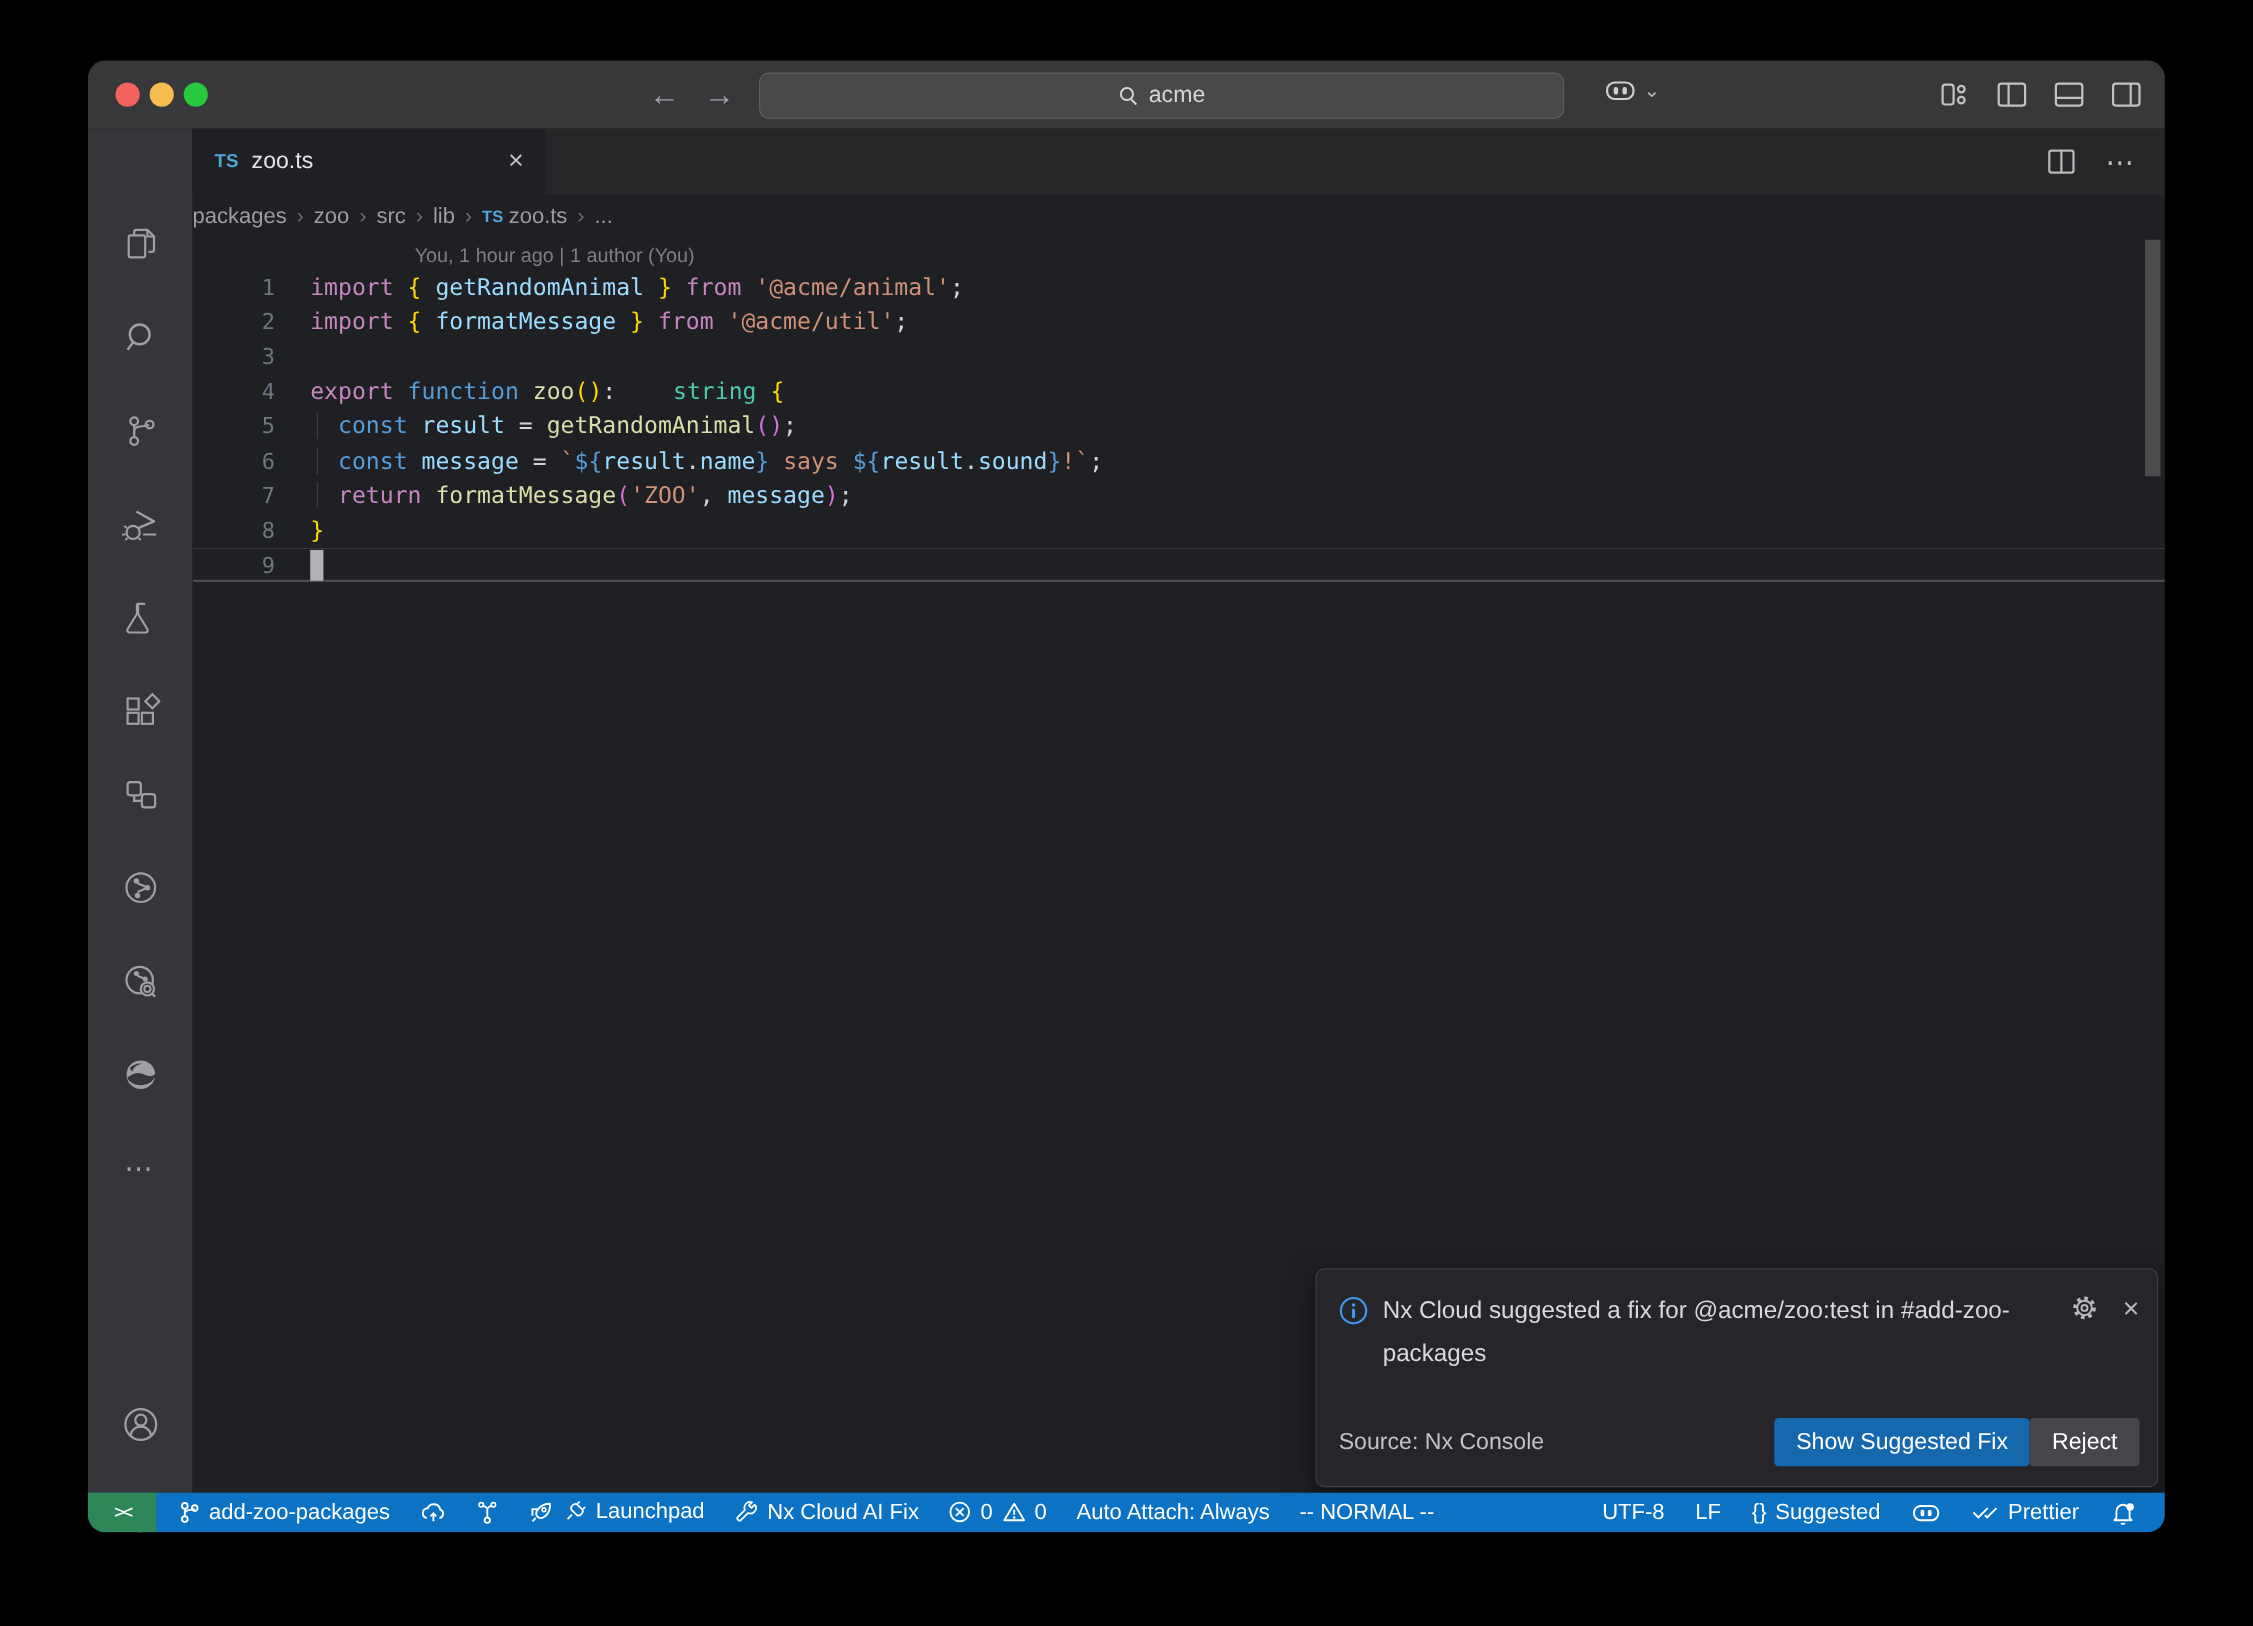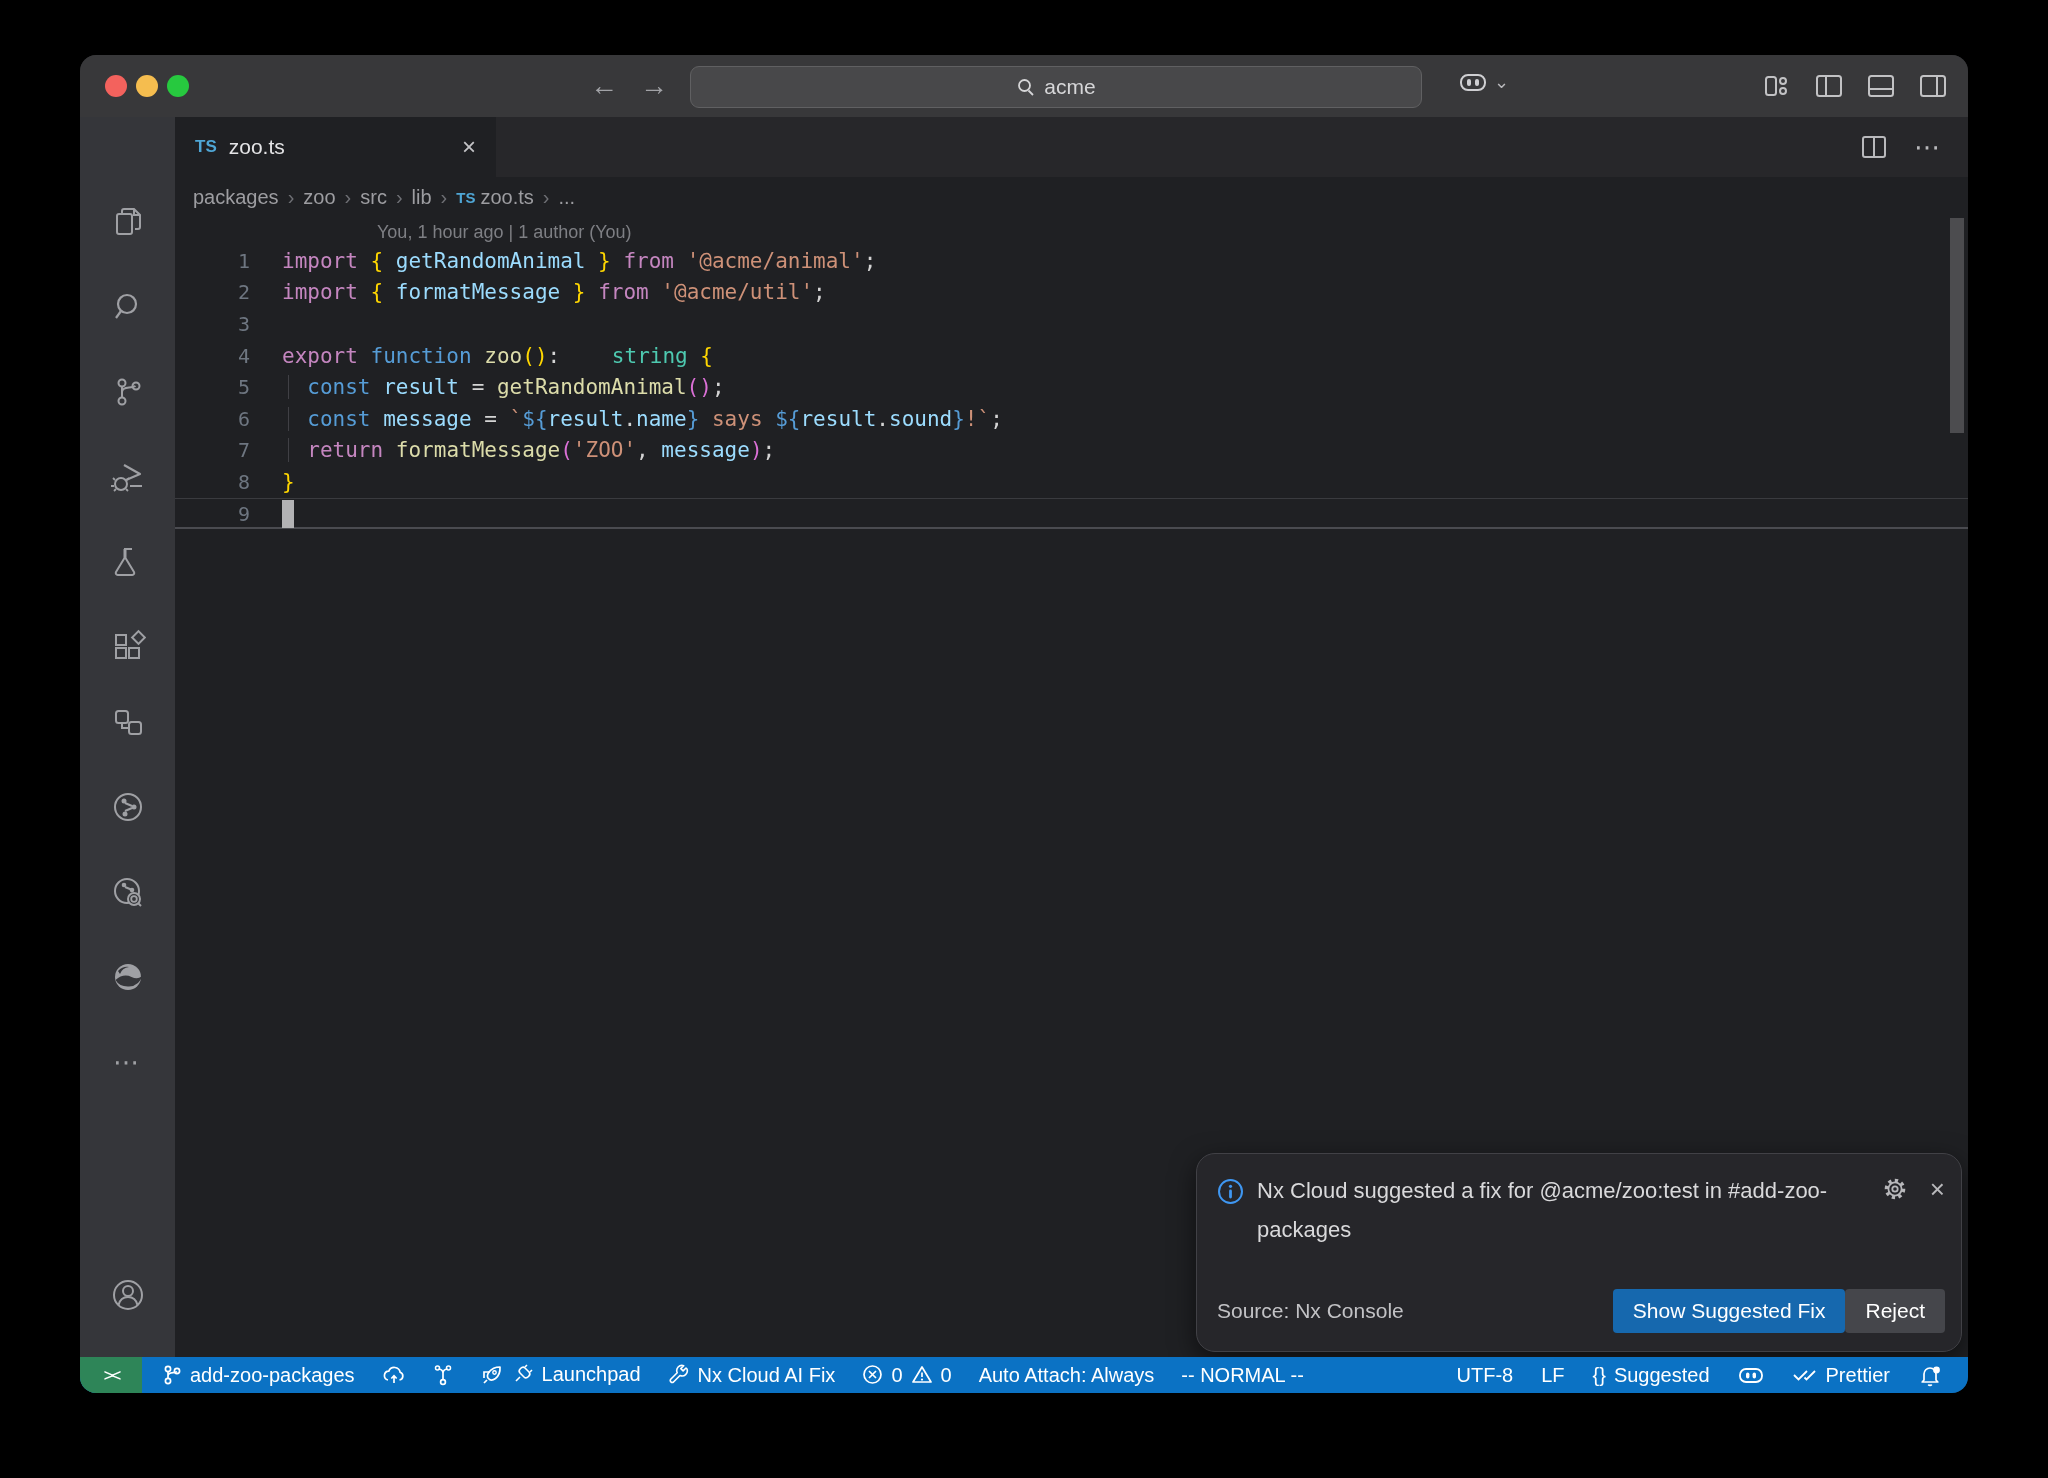--- a/index.html
+++ b/index.html
@@ -20,21 +20,21 @@
   .act-icon svg{display:block;}
   .act-ellipsis{font-size:26px;letter-spacing:3px;color:#9fa0a4;}
   
   .tabstrip{position:absolute;left:95px;top:62px;right:0;height:60px;background:#27272a;display:flex;}
   .tab{width:321px;height:60px;background:#1f2023;display:flex;align-items:center;padding:0 20px;gap:12px;box-sizing:border-box;}
   .ts-badge{color:#4fa6d5;font-size:17px;font-weight:bold;}
   .tab-label{color:#e4e4e6;font-size:21px;}
   .tab-close{margin-left:auto;color:#c3c3c6;font-size:24px;line-height:1;}
   .tab-actions{position:absolute;right:28px;top:0;height:60px;display:flex;align-items:center;gap:26px;color:#b9b9bc;}
   
-  .breadcrumbs{position:absolute;left:95px;top:122px;right:0;height:40px;background:#1f2023;display:flex;align-items:center;padding-left:18px;gap:9px;color:#9d9da1;font-size:20px;}
+  .breadcrumbs{position:absolute;left:95px;top:122px;right:0;height:40px;background:#1f2023;display:flex;align-items:center;gap:9px;color:#9d9da1;font-size:20px;}
   .bc-sep{color:#6f7075;font-size:20px;}
   .bc-ts{color:#4fa6d5;font-size:15px;font-weight:bold;margin-right:5px;}
   
   .editor{position:absolute;left:95px;top:162px;right:0;bottom:36px;background:#1f2023;}
   .annotation{position:absolute;left:202px;top:5px;color:#7e7f84;font-size:18px;}
   .code-area{position:absolute;left:0;top:28px;right:0;}
   .code-line{height:31.6px;display:flex;align-items:center;font-family:"DejaVu Sans Mono",monospace;font-size:21px;white-space:pre;}
   .code-line.current{box-shadow:inset 0 1px 0 #3a3b3f, inset 0 -2px 0 #4a4b50;}
   .ln{width:75px;text-align:right;color:#6e7681;font-size:20px;flex:none;}
   .ct{padding-left:32px;position:relative;color:#d4d4d4;}
@@ -45,21 +45,21 @@
   .tk-fn{color:#dcdcaa;}
   .tk-var{color:#9cdcfe;}
   .tk-str{color:#ce9178;}
   .tk-type{color:#4ec9b0;margin-left:39px;}
   .tk-b1{color:#ffd700;}
   .tk-b2{color:#da70d6;}
   .tk-pun{color:#d4d4d4;}
   .tk-ws{color:#d4d4d4;}
   .scrollbar{position:absolute;right:4px;top:1px;width:14px;height:215px;background:rgba(130,130,134,.45);}
   
-  .toast{position:absolute;left:1116px;top:1098px;width:766px;height:199px;background:#26262a;border:1px solid #414146;border-radius:19px;box-sizing:border-box;box-shadow:0 8px 26px rgba(0,0,0,.55);}
+  .toast{position:absolute;left:1116px;top:1098px;width:766px;height:199px;background:#26262a;border:1px solid #414146;border-radius:8px;box-sizing:border-box;box-shadow:0 8px 26px rgba(0,0,0,.55);}
   .toast-head{position:absolute;left:20px;top:18px;right:16px;display:flex;align-items:flex-start;}
   .toast-msg{color:#d9d9db;font-size:22px;line-height:1.75;margin-left:13px;width:610px;}
   .toast-icons{margin-left:auto;display:flex;gap:22px;align-items:center;color:#b8b8bb;padding-top:4px;}
   .toast-foot{position:absolute;left:20px;right:16px;bottom:18px;display:flex;align-items:center;}
   .toast-source{color:#c2c2c5;font-size:21px;}
   .toast-btns{margin-left:auto;display:flex;gap:0;}
   .btn{font-size:21px;border-radius:4px;padding:0 20px;height:44px;display:flex;align-items:center;color:#fff;}
   .btn-primary{background:#1668ae;}
   .btn-secondary{background:#45464b;}
   

